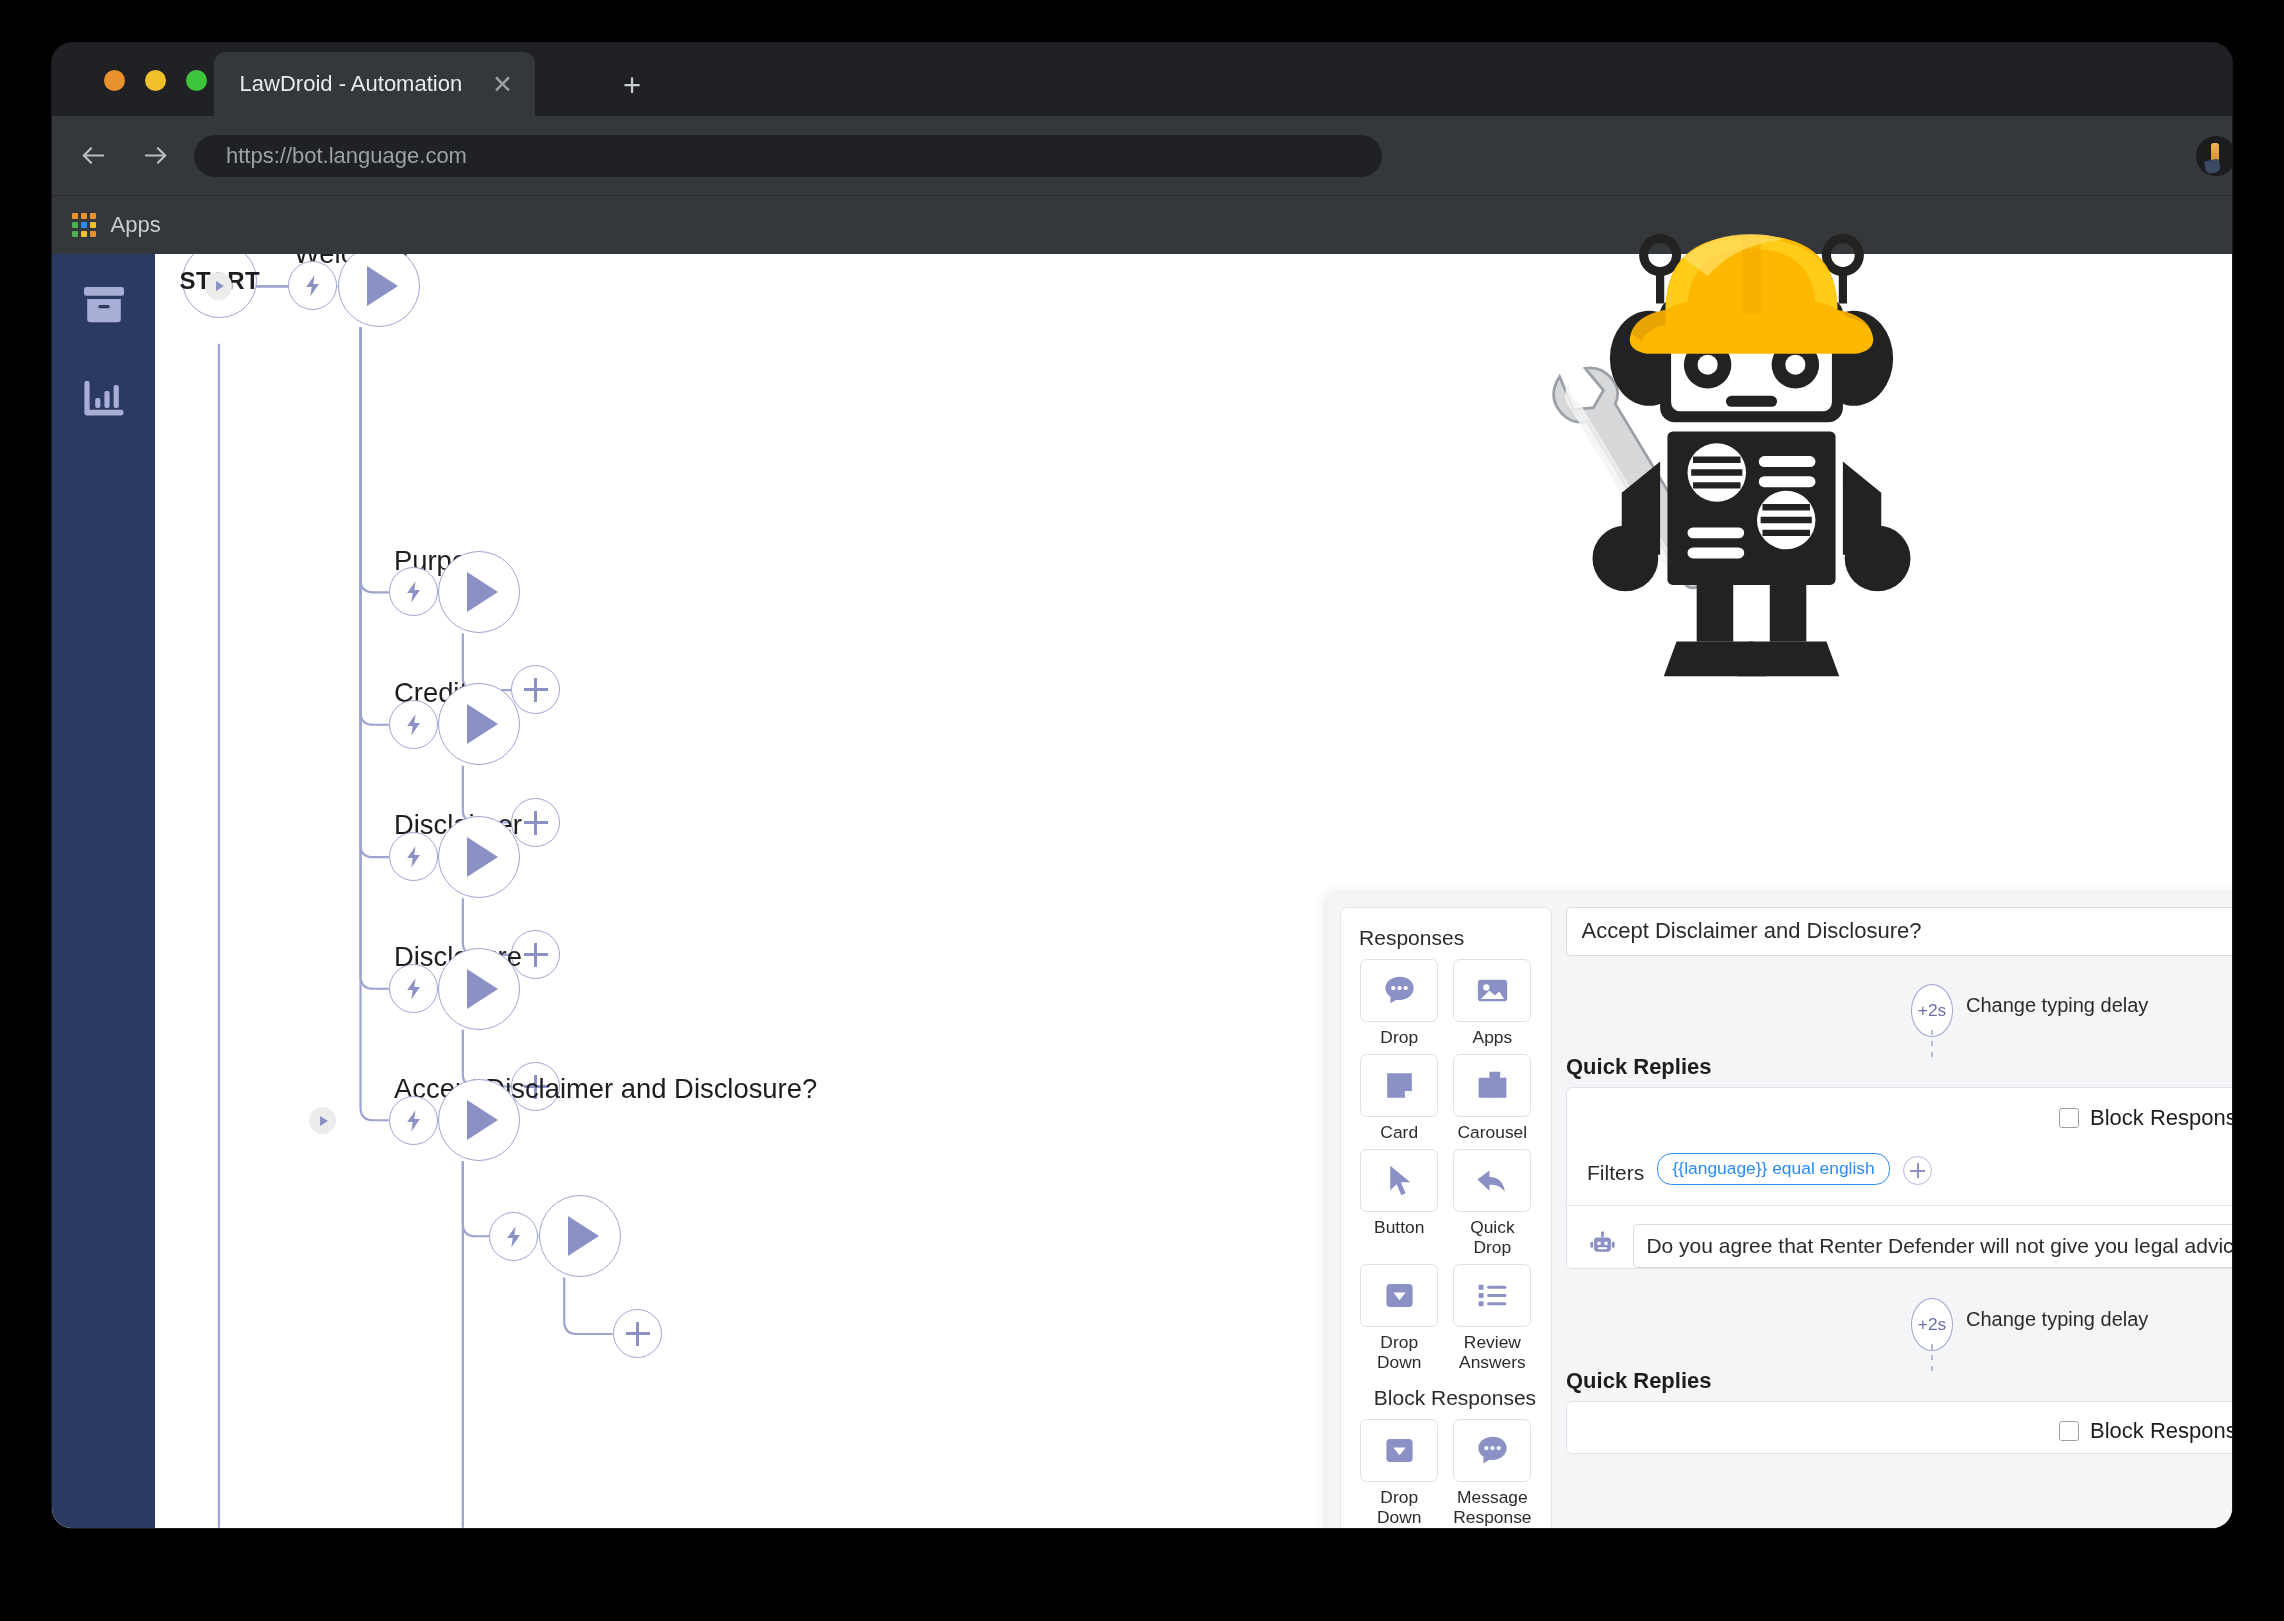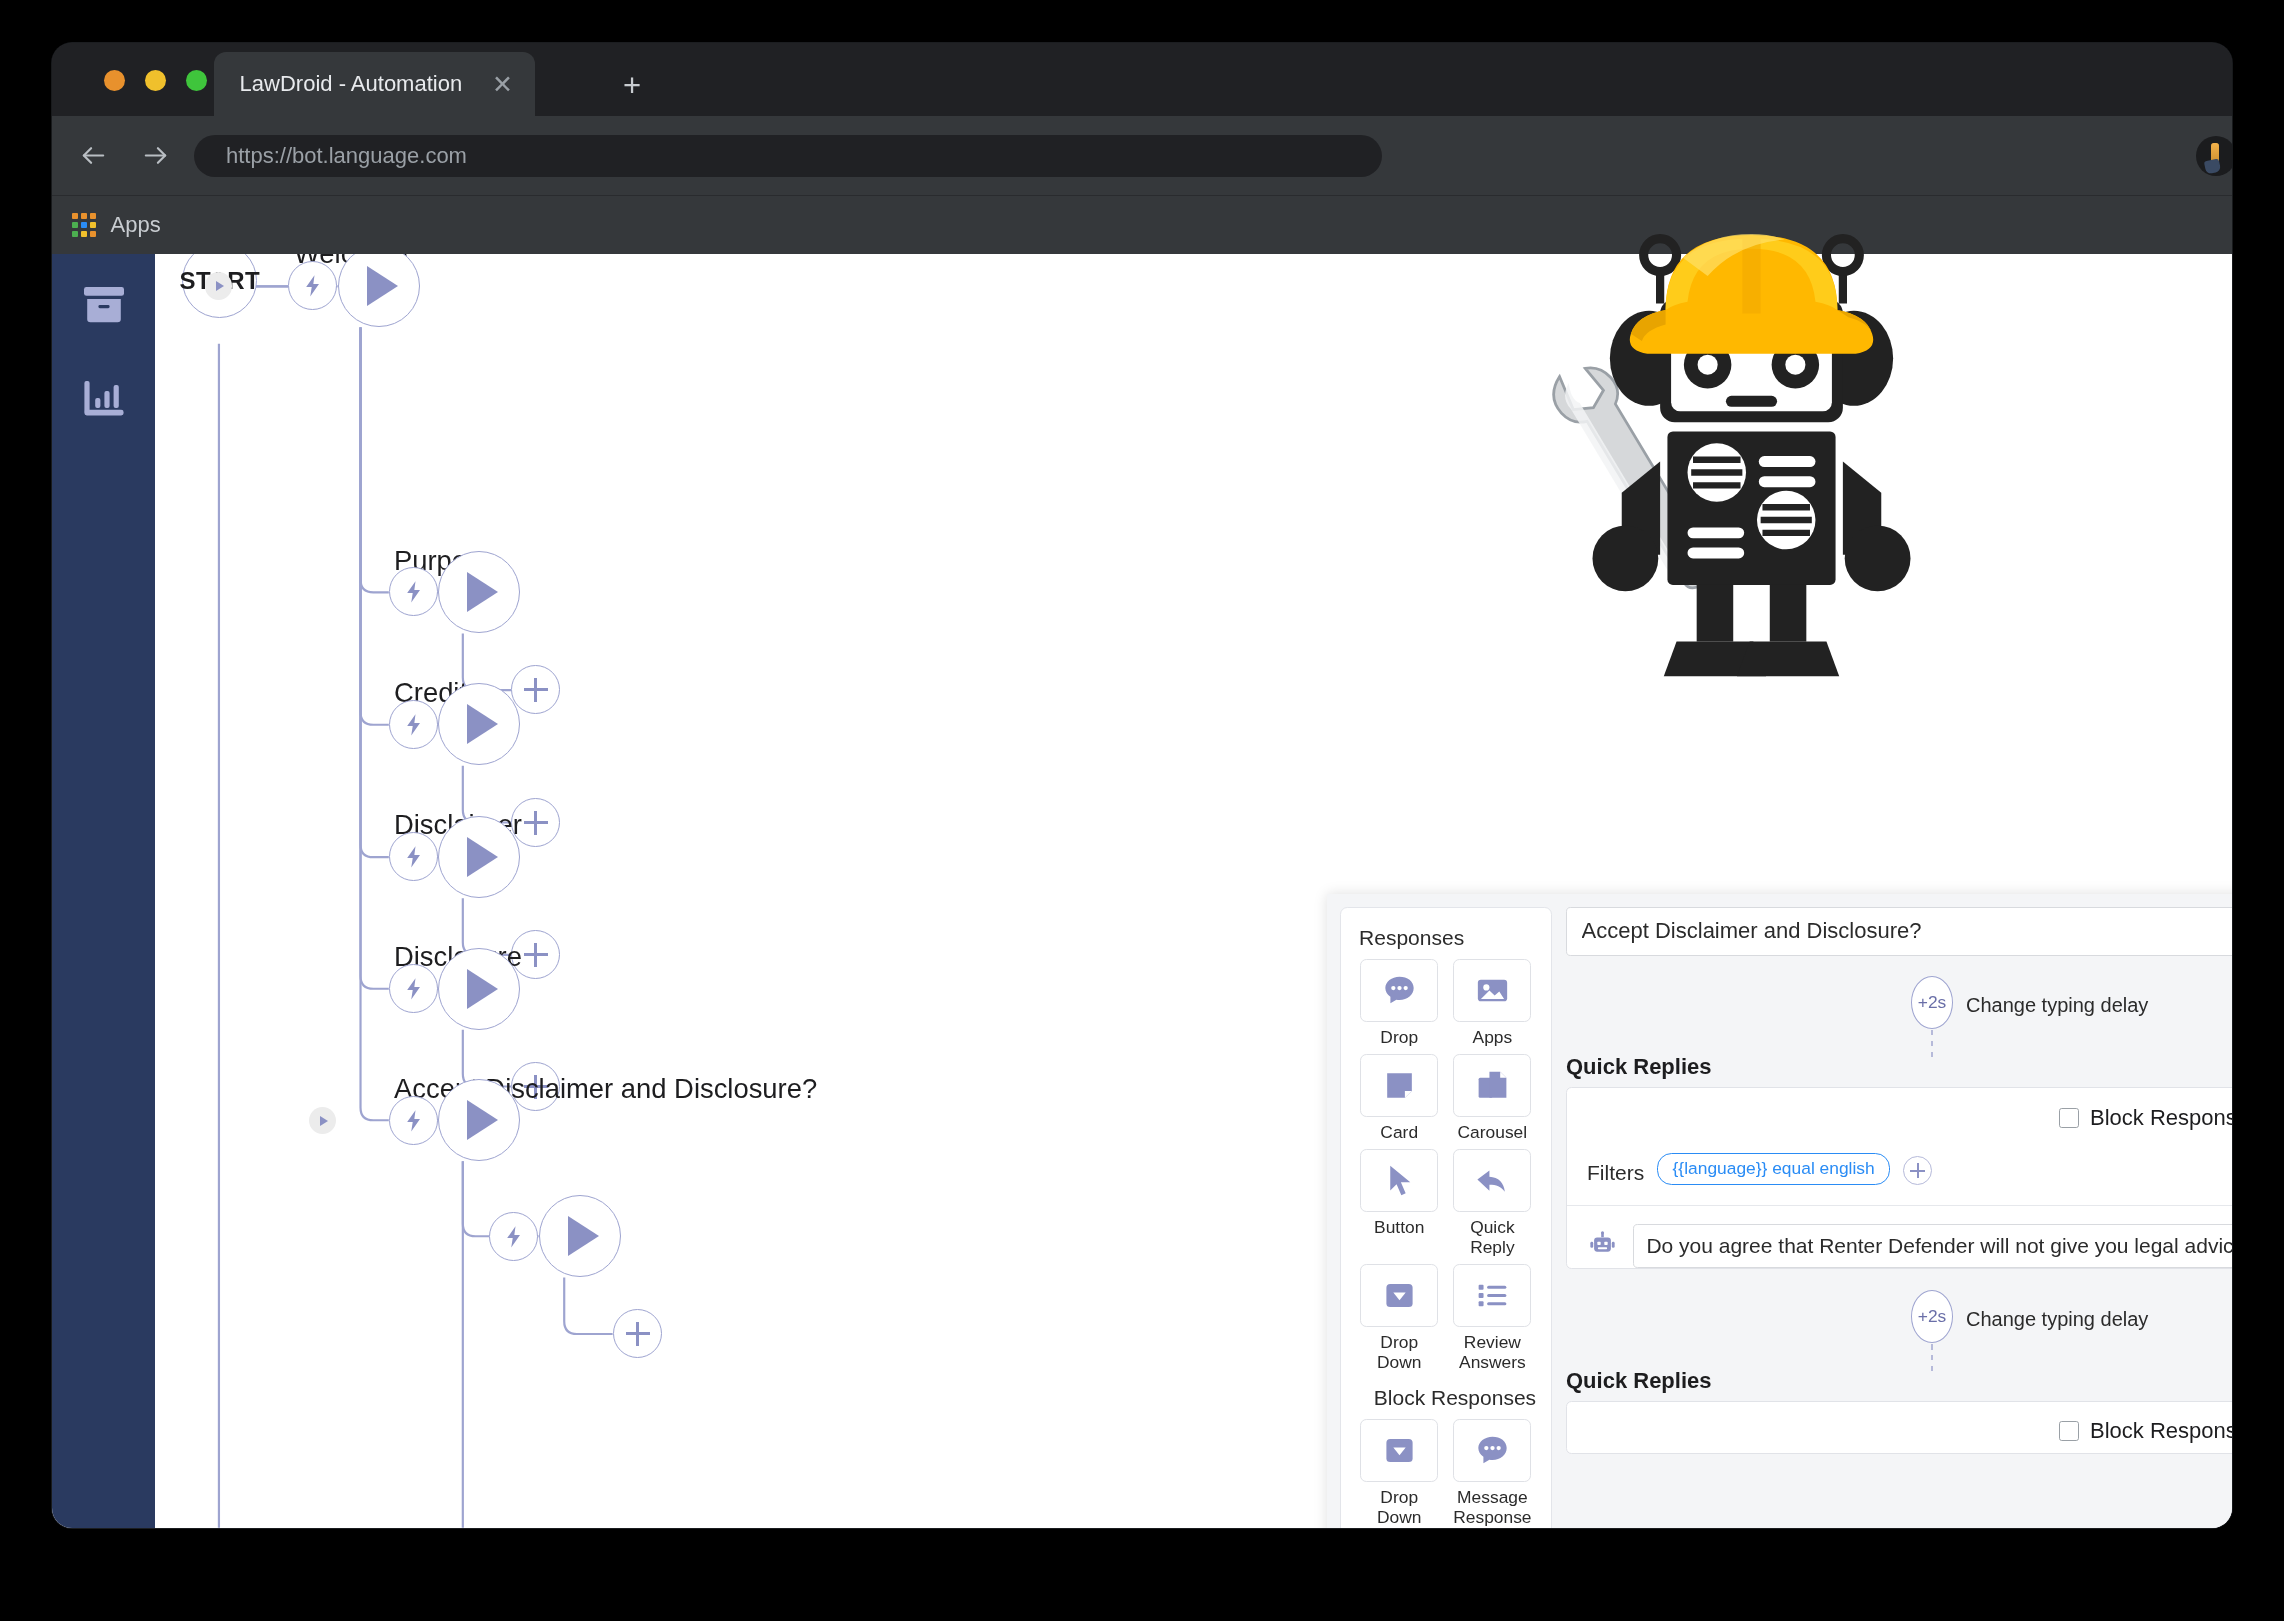--- a/index.html
+++ b/index.html
@@ -209,21 +209,21 @@
     border:0.9px solid #d8dade; border-radius:4.6px;
     background:#fff; font-size:22px; color:#2b2b2b;
     padding:0 14.6px;
     font-family:"Liberation Sans", sans-serif;
   }
 
   .delay-row {
     position:relative; height:82px; margin-top:16.4px;
   }
   .delay-badge {
-    position:absolute; left:345px; top:4px;
+    position:absolute; left:345px; top:12px;
     width:42px; height:53px;
     border:0.9px solid #9ea4d0; border-radius:50%;
     background:#fff;
     display:flex; align-items:center; justify-content:center;
     font-size:17.4px; color:#6a6fa8;
   }
   .delay-text {
     position:absolute; left:400px; top:22px;
     font-size:20px; color:#2b2b2b; white-space:nowrap;
   }
@@ -563,21 +563,21 @@
                 </svg>
             </div>
             <div class="palette-caption">Button</div>
           </div>
           <div class="palette-item">
             <div class="palette-tile">
               <svg viewBox="0 0 24 24">
                   <path d="M10 5.5v4c6 .4 9.4 3.8 10 9.8-2.4-3.4-5.6-4.6-10-4.6v4L2.2 11.4z"></path>
                 </svg>
             </div>
-            <div class="palette-caption">Quick Reply</div>
+            <div class="palette-caption">Quick Drop</div>
           </div>
           <div class="palette-item">
             <div class="palette-tile">
               <svg viewBox="0 0 24 24">
                   <rect x="3.5" y="4.5" width="17" height="15" rx="2.5"></rect>
                   <path d="M8 10h8l-4 5z" fill="#fff"></path>
                 </svg>
             </div>
             <div class="palette-caption">Drop Down</div>
           </div>

